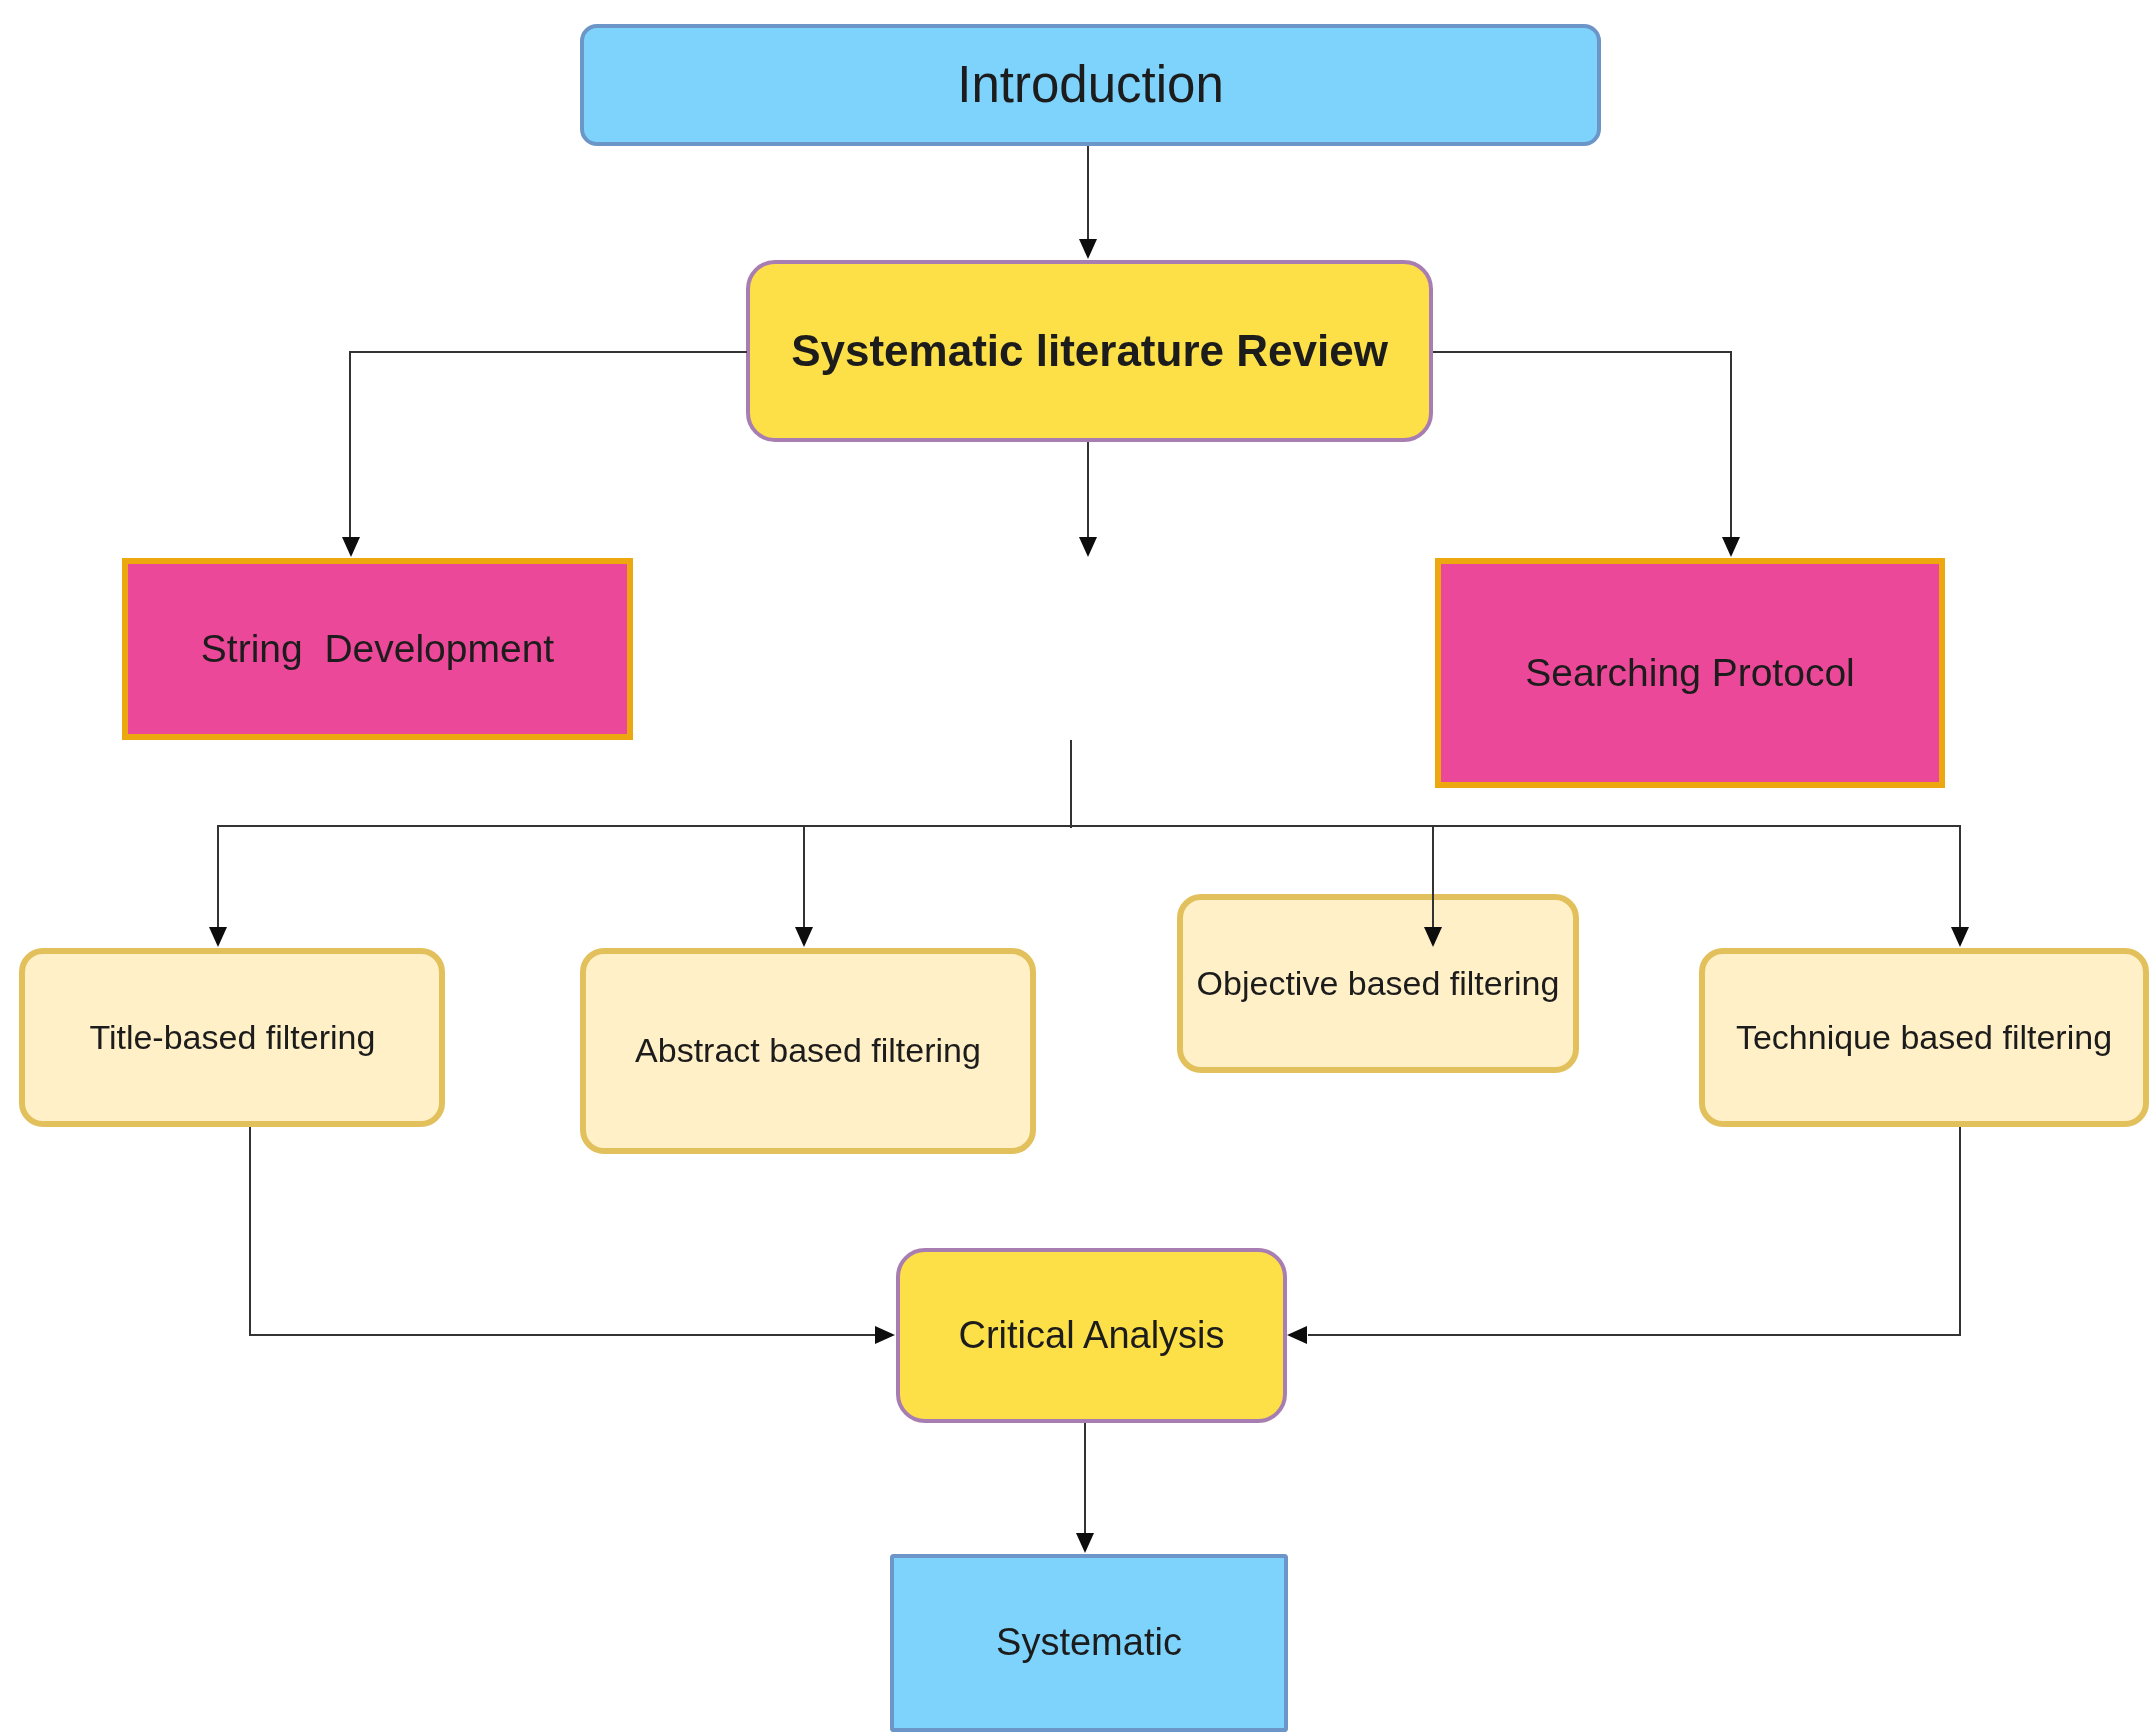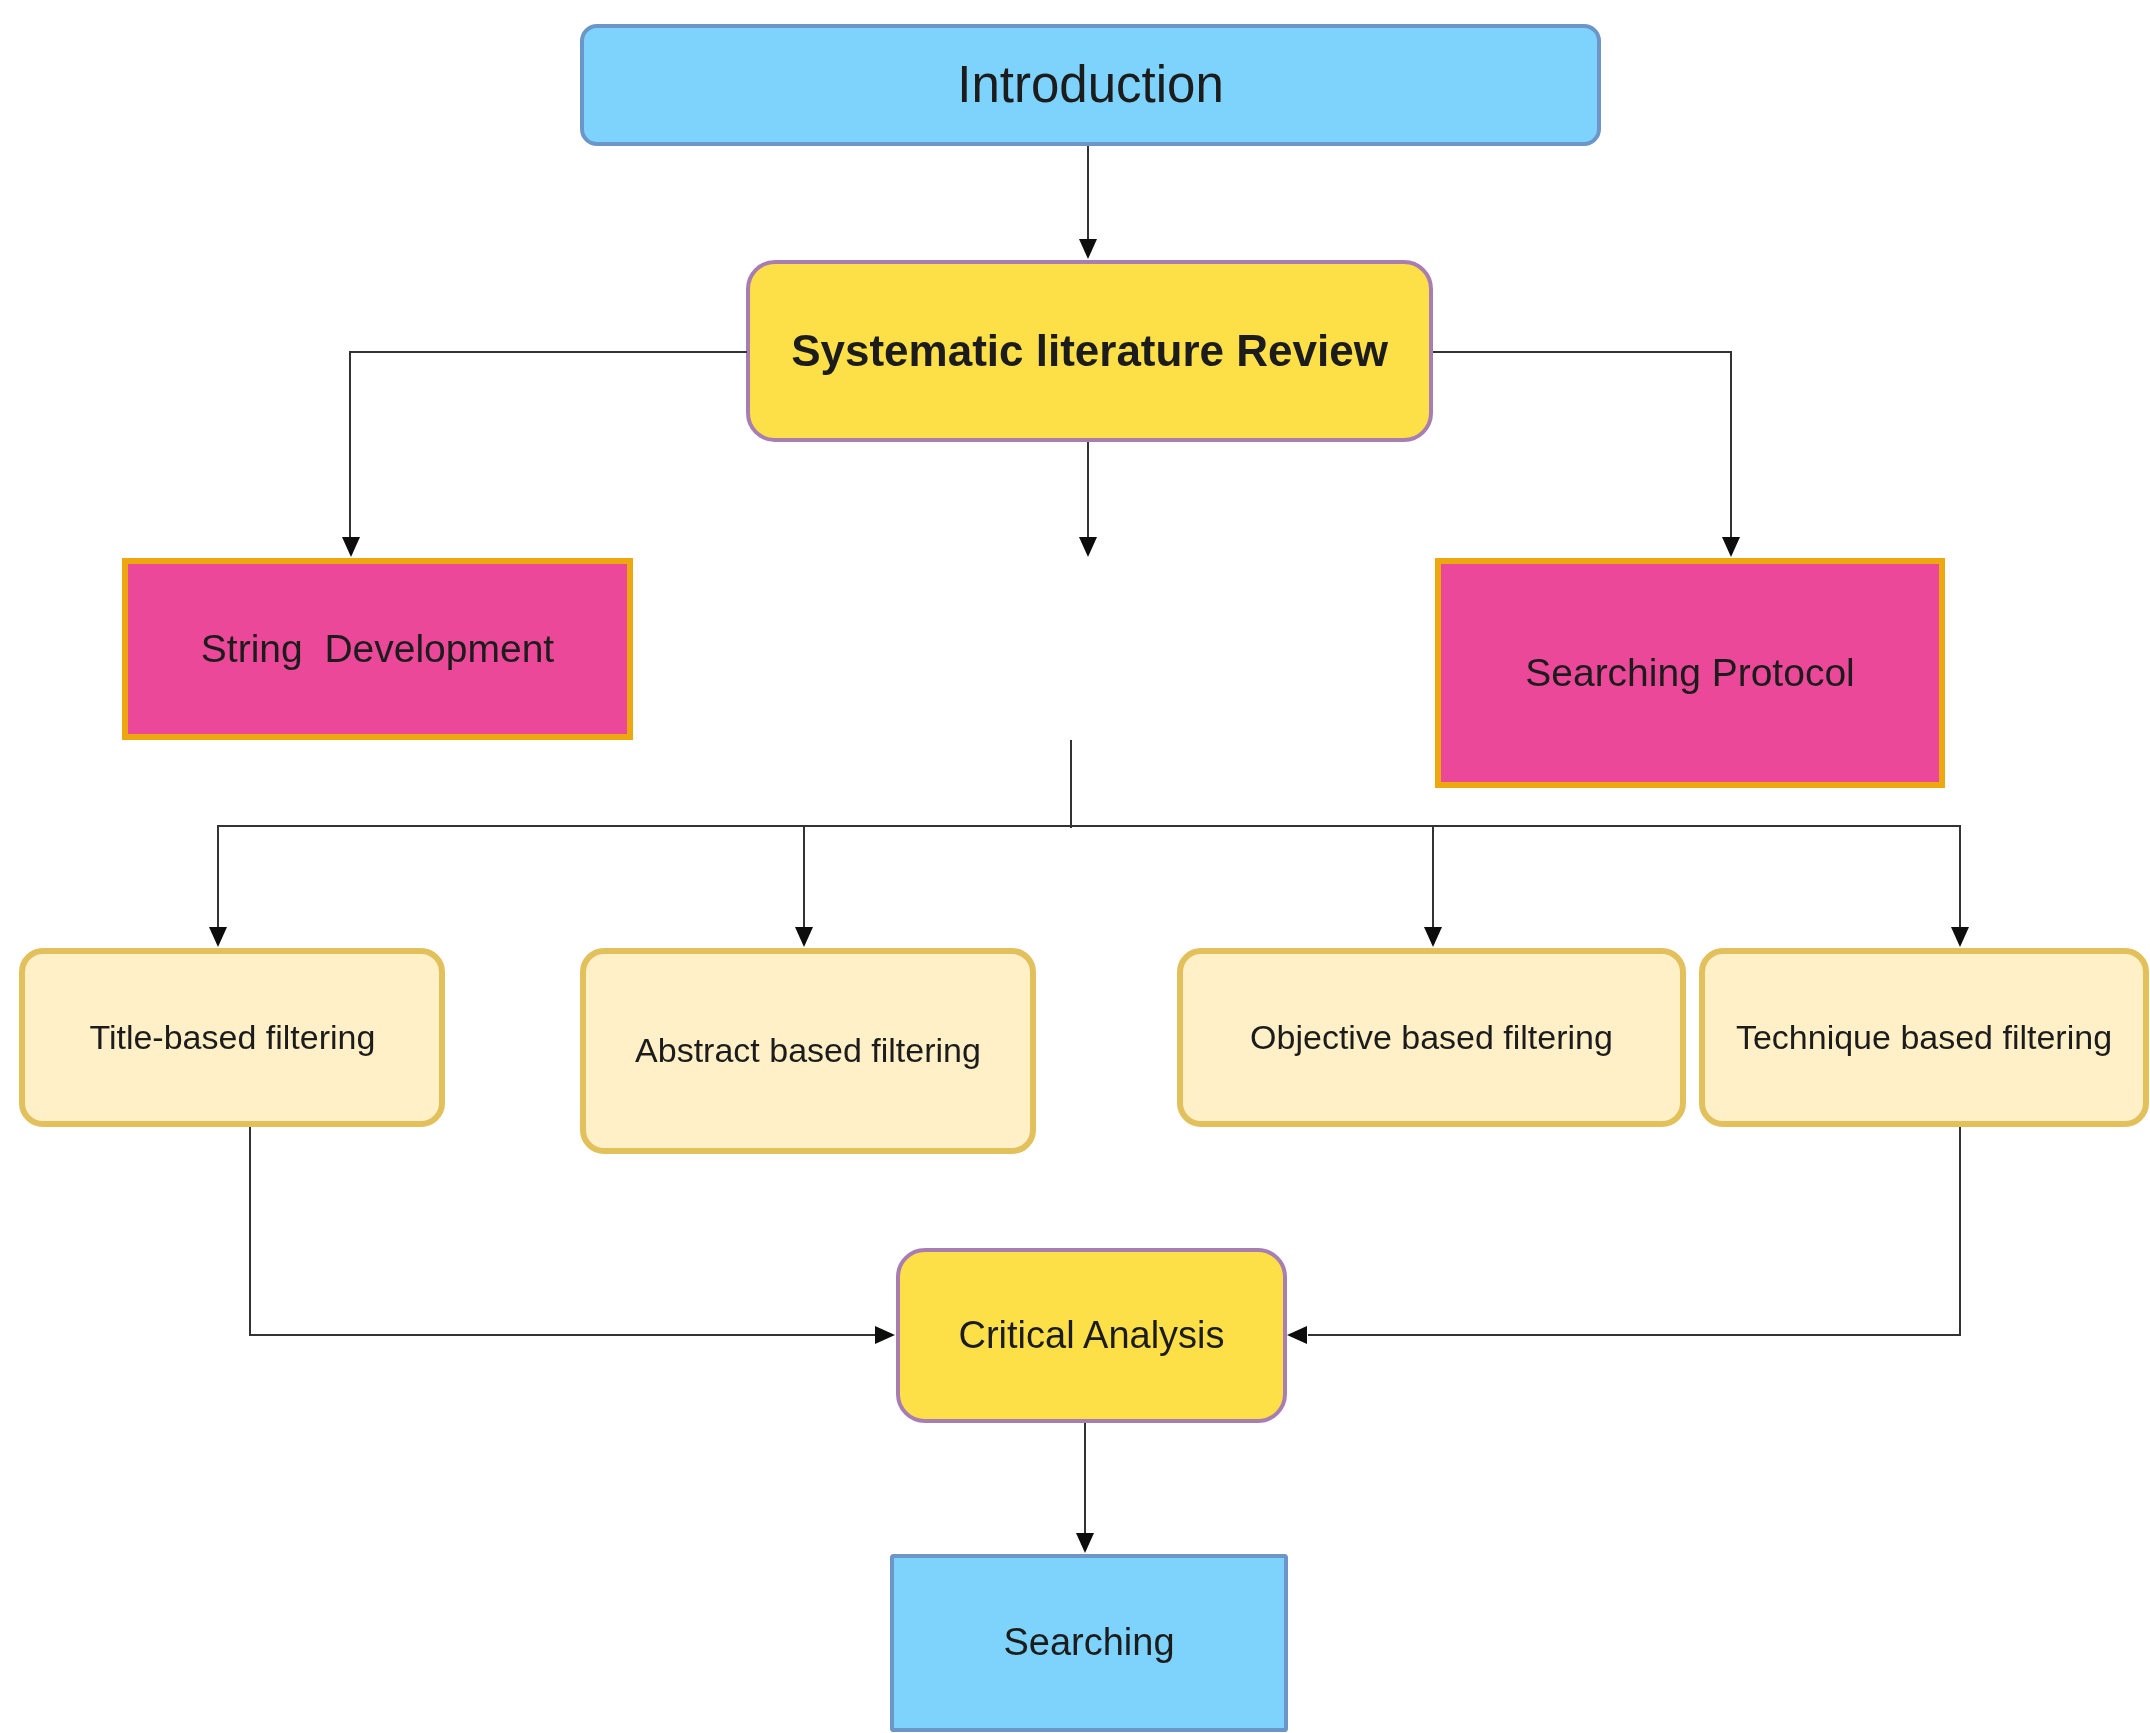--- a/index.html
+++ b/index.html
@@ -79,34 +79,34 @@
   </div>
 
   <div class="node yellow r40 f56" style="left:19.4px; top:948px; width:426px; height:179px;">
     <span class="label">Title-based filtering</span>
   </div>
 
   <div class="node yellow r40 f56" style="left:580px; top:948px; width:456px; height:206px;">
     <span class="label">Abstract based filtering</span>
   </div>
 
-  <div class="node yellow r40 f56" style="left:1177px; top:948px; width:509px; height:179px;">
+  <div class="node yellow r40 f56" style="left:1177px; top:894px; width:402px; height:179px;">
     <span class="label">Objective based filtering</span>
   </div>
 
   <div class="node yellow r40 f56" style="left:1699px; top:948px; width:450px; height:179px;">
     <span class="label">Technique based filtering</span>
   </div>
 
   <div class="node purple r48 f62" style="left:896px; top:1248px; width:391px; height:175px;">
     <span class="label">Critical Analysis</span>
   </div>
 
   <div class="node blue r6 f62" style="left:890px; top:1554px; width:398px; height:178px;">
-    <span class="label">Searching</span>
+    <span class="label">Systematic</span>
   </div>
 
   <div class="vline" style="left:1087px; top:146px; height:96px;"></div>
   <div class="arr-down" style="left:1079px; top:239px;"></div>
 
   <div class="hline" style="left:351px; top:351px; width:396px;"></div>
   <div class="vline" style="left:349px; top:351px; height:188px;"></div>
   <div class="arr-down" style="left:342px; top:537px;"></div>
 
   <div class="vline" style="left:1087px; top:442px; height:97px;"></div>

